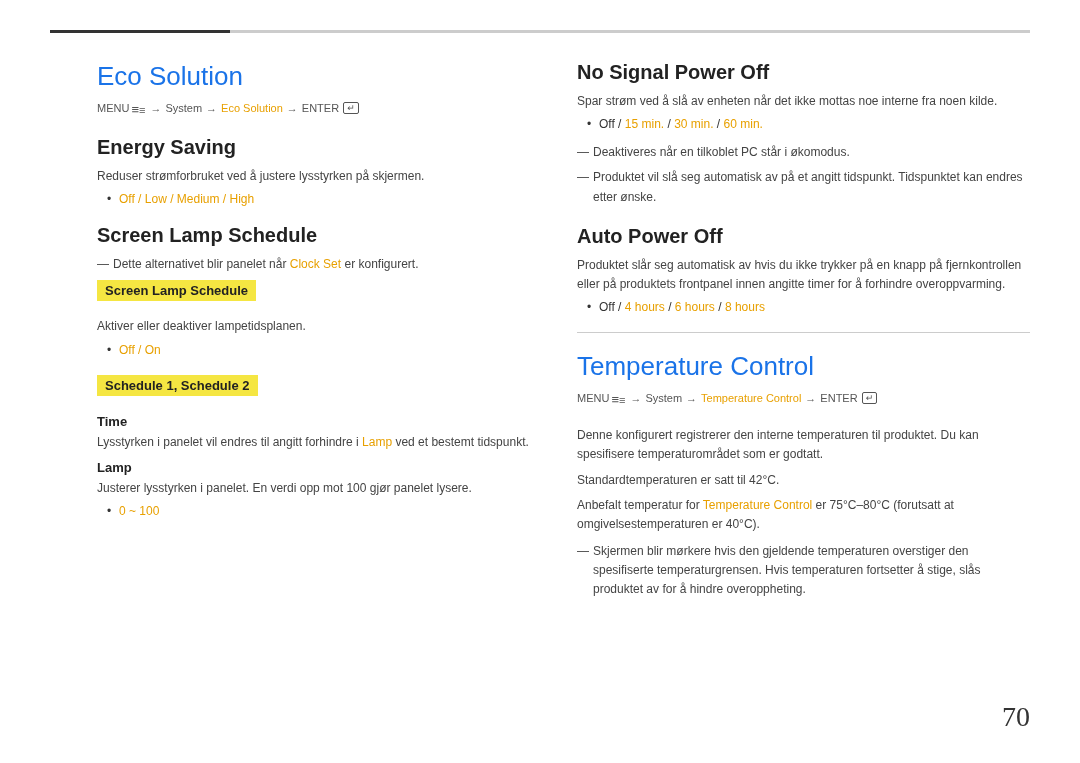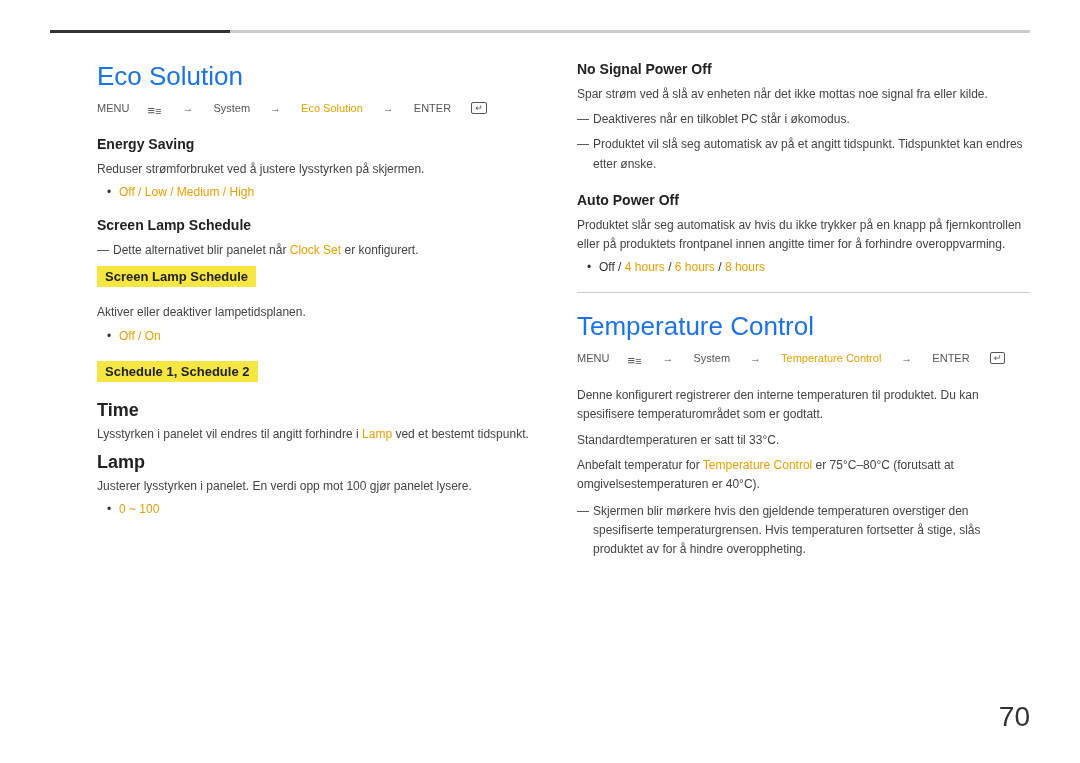--- a/index.html
+++ b/index.html
@@ -49,23 +49,23 @@
       font-weight: 300;
       color: #1a73e8;
       margin-bottom: 10px;
     }
 
     .menu-path {
       font-size: 11px;
       color: #555;
       margin-bottom: 22px;
       display: flex;
-      align-items: flex-end;
+      align-items: flex-start;
       flex-wrap: wrap;
-      gap: 18px;
+      gap: 2px;
     }
 
     .menu-path .arrow {
       margin: 0 2px;
       color: #555;
     }
 
     .menu-icon {
       display: inline-block;
       width: 14px;
@@ -83,21 +83,21 @@
       display: inline-block;
       border: 1px solid #555;
       padding: 0px 3px;
       font-size: 9px;
       border-radius: 2px;
       vertical-align: middle;
       margin-left: 2px;
     }
 
     .section-title {
-      font-size: 14px;
+      font-size: 20px;
       font-weight: 600;
       color: #222;
       margin-bottom: 8px;
     }
 
     .section-body {
       font-size: 12px;
       color: #444;
       line-height: 1.6;
       margin-bottom: 6px;
@@ -144,38 +144,39 @@
       background: #f5e642;
       padding: 3px 8px;
       font-size: 13px;
       font-weight: 600;
       color: #222;
       display: inline-block;
       margin-bottom: 8px;
     }
 
     .subsection-title {
-      font-size: 18px;
+      font-size: 13px;
       font-weight: 700;
       color: #222;
       margin-bottom: 4px;
       margin-top: 8px;
     }
 
     .divider-section {
       margin-bottom: 18px;
     }
 
     .page-number {
       position: absolute;
       bottom: 30px;
       right: 50px;
       font-size: 28px;
       font-weight: 300;
       color: #333;
+      font-family: Liberation Serif, serif;
     }
 
     .right-divider {
       border-top: 1px solid #ccc;
       margin-bottom: 18px;
       margin-top: 14px;
     }
 
   </style>
 </head>
@@ -246,21 +247,26 @@
         </li>
       </ul>
     </div>
 
   </div>
 
   <div class="right-col">
 
     <div class="divider-section">
       <h2 class="section-title">No Signal Power Off</h2>
-      <p class="section-body">Spar strøm ved å slå av enheten når det ikke mottas noe signal fra eller kilde.</p>
+      <p class="section-body">Spar strøm ved å slå av enheten når det ikke mottas noe interne fra noen kilde.</p>
+      <ul class="bullet-list">
+        <li>
+          <span>Off / </span><span class="accent">15 min.</span><span> / </span><span class="accent">30 min.</span><span> / </span><span class="accent">60 min.</span>
+        </li>
+      </ul>
       <div class="dash-note">Deaktiveres når en tilkoblet PC står i økomodus.</div>
       <div class="dash-note">Produktet vil slå seg automatisk av på et angitt tidspunkt. Tidspunktet kan endres etter ønske.</div>
     </div>
 
     <div class="divider-section">
       <h2 class="section-title">Auto Power Off</h2>
       <p class="section-body">Produktet slår seg automatisk av hvis du ikke trykker på en knapp på fjernkontrollen eller på produktets frontpanel innen angitte timer for å forhindre overoppvarming.</p>
       <ul class="bullet-list">
         <li>
           <span>Off / </span><span class="accent">4 hours</span><span> / </span><span class="accent">6 hours</span><span> / </span><span class="accent">8 hours</span>
@@ -279,21 +285,21 @@
         <span class="arrow">→</span>
         <span>System</span>
         <span class="arrow">→</span>
         <span class="accent">Temperature Control</span>
         <span class="arrow">→</span>
         <span>ENTER</span>
         <span class="enter-icon">↵</span>
       </div>
 
       <p class="section-body">Denne konfigurert registrerer den interne temperaturen til produktet. Du kan spesifisere temperaturområdet som er godtatt.</p>
-      <p class="section-body" style="margin-top:6px;">Standardtemperaturen er satt til 33°C.</p>
+      <p class="section-body" style="margin-top:6px;">Standardtemperaturen er satt til 42°C.</p>
       <p class="section-body" style="margin-top:6px;">
         <span>Anbefalt temperatur for </span><span class="accent">Temperature Control</span><span> er 75°C–80°C (forutsatt at omgivelsestemperaturen er 40°C).</span>
       </p>
       <div class="dash-note" style="margin-top:8px;">Skjermen blir mørkere hvis den gjeldende temperaturen overstiger den spesifiserte temperaturgrensen. Hvis temperaturen fortsetter å stige, slås produktet av for å hindre overoppheting.</div>
     </div>
 
   </div>
 </div>
 
 <div class="page-number">70</div>

